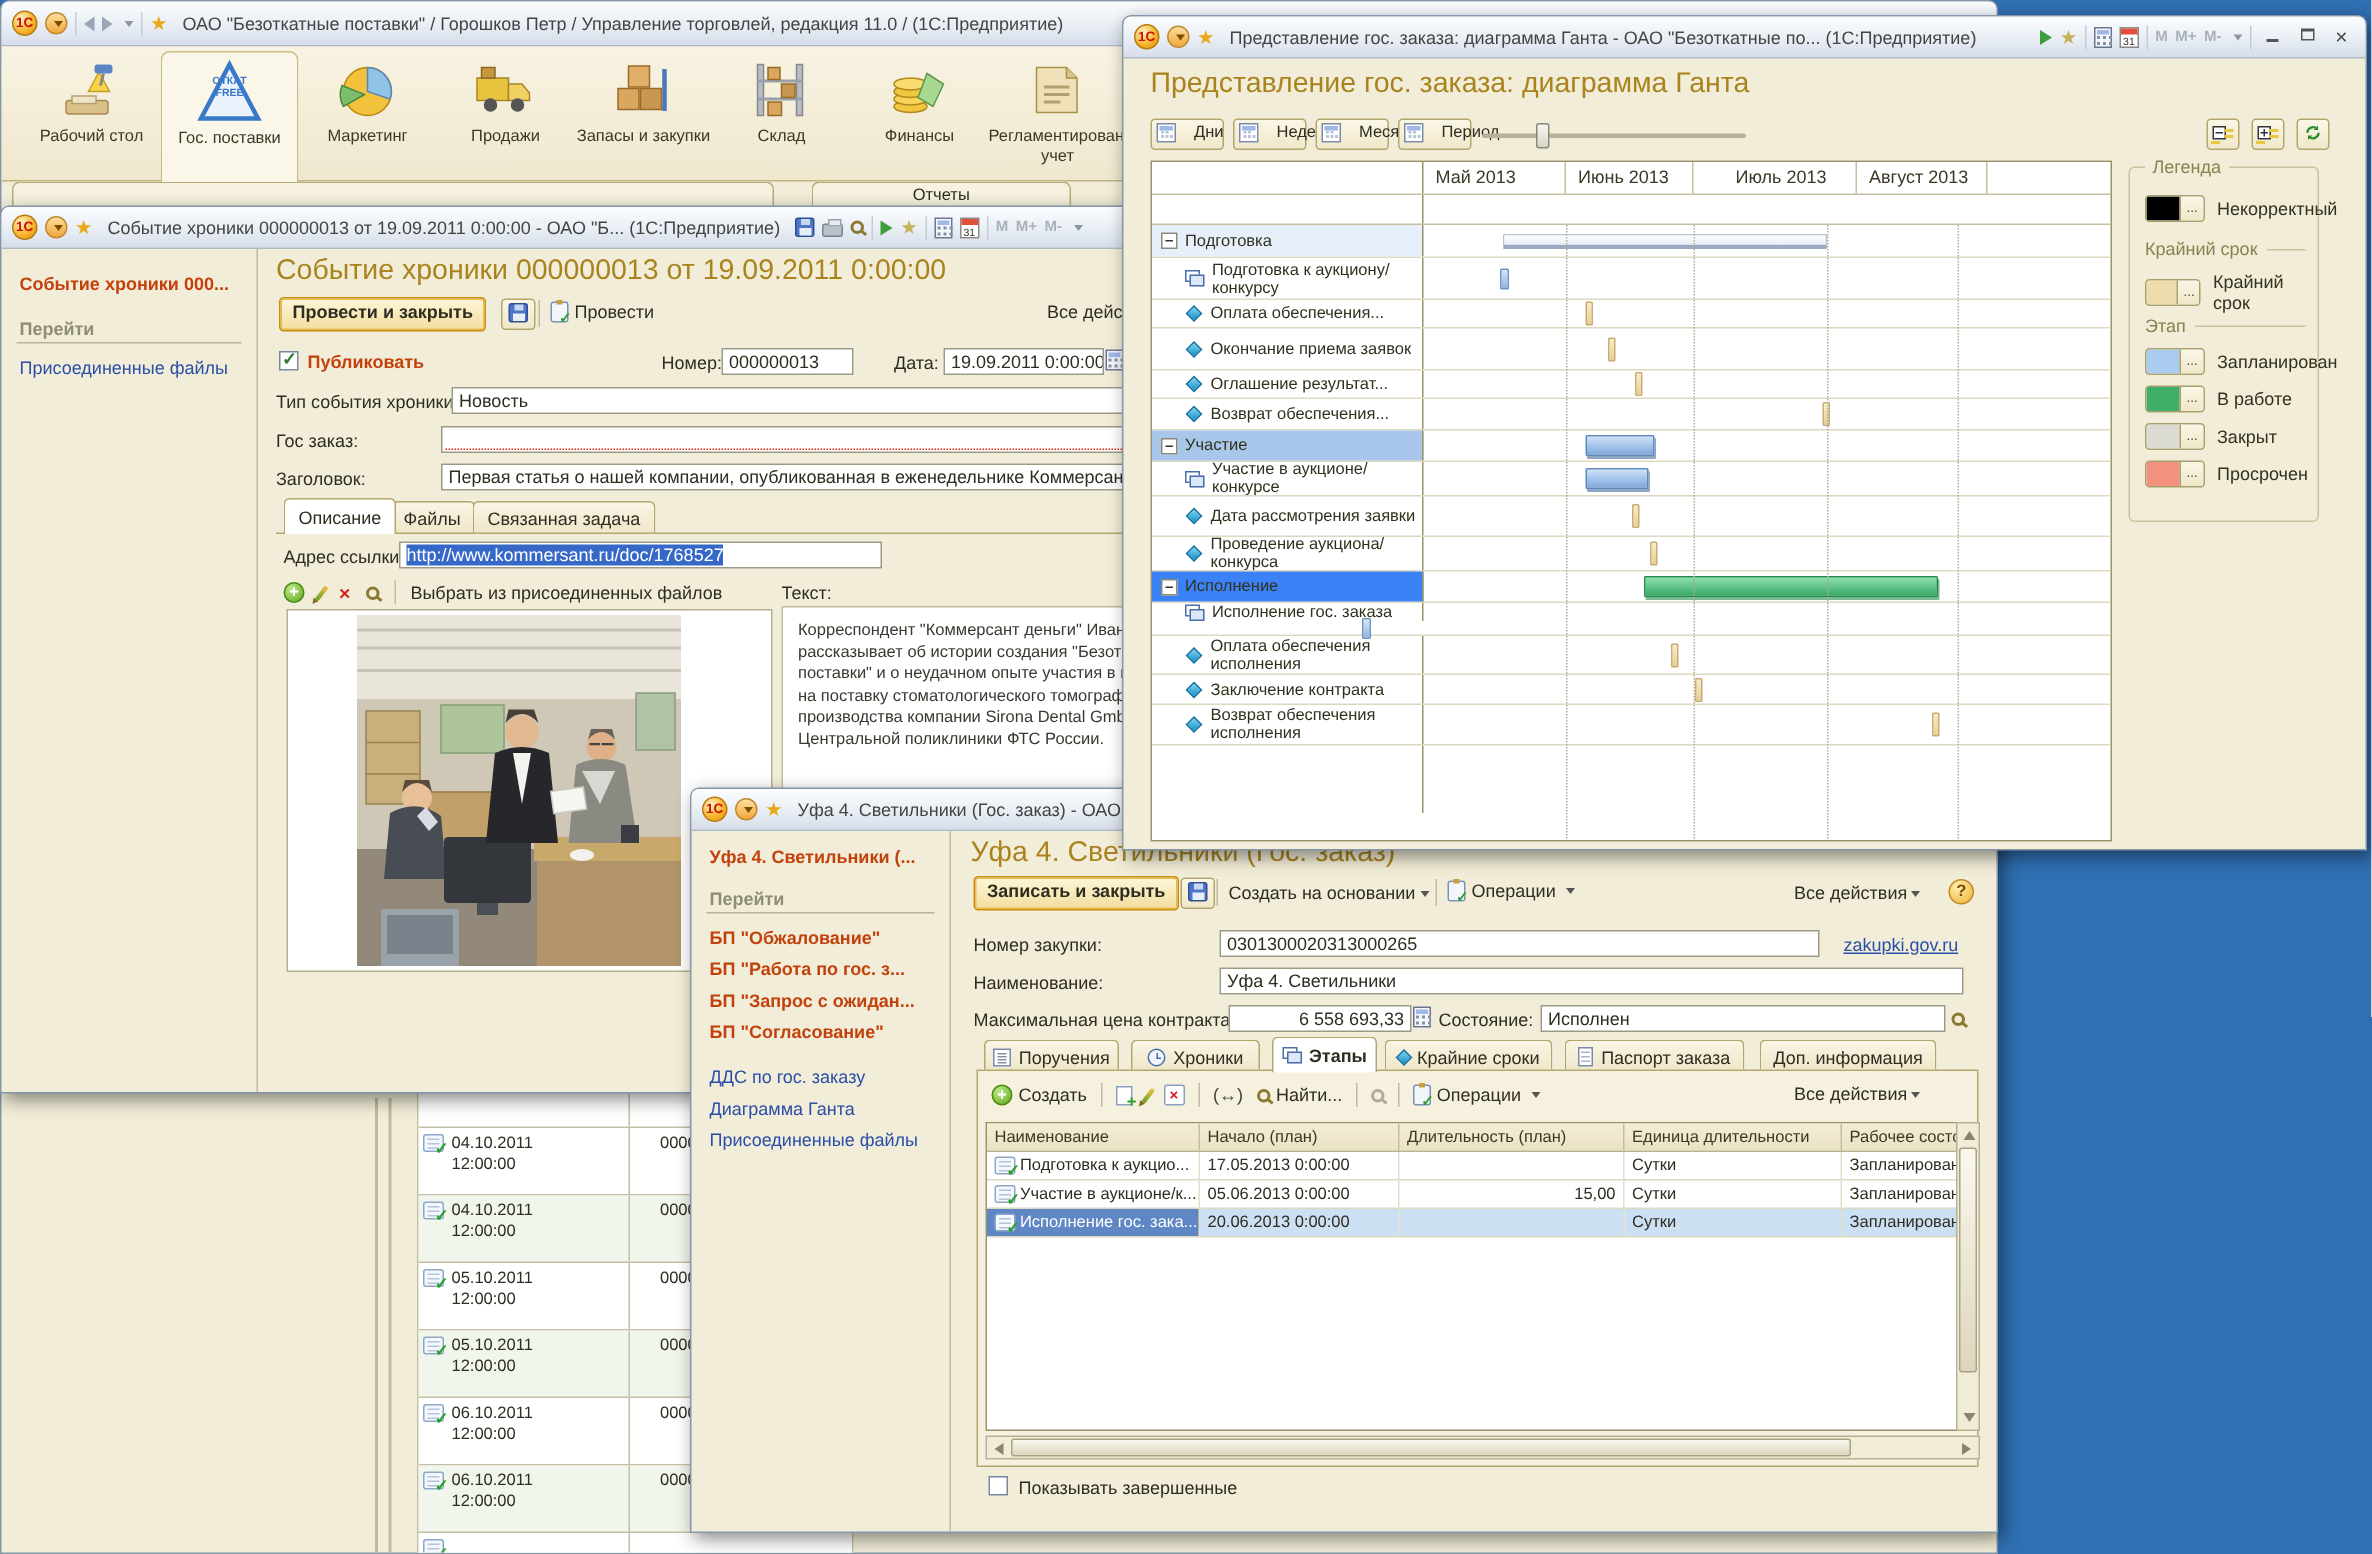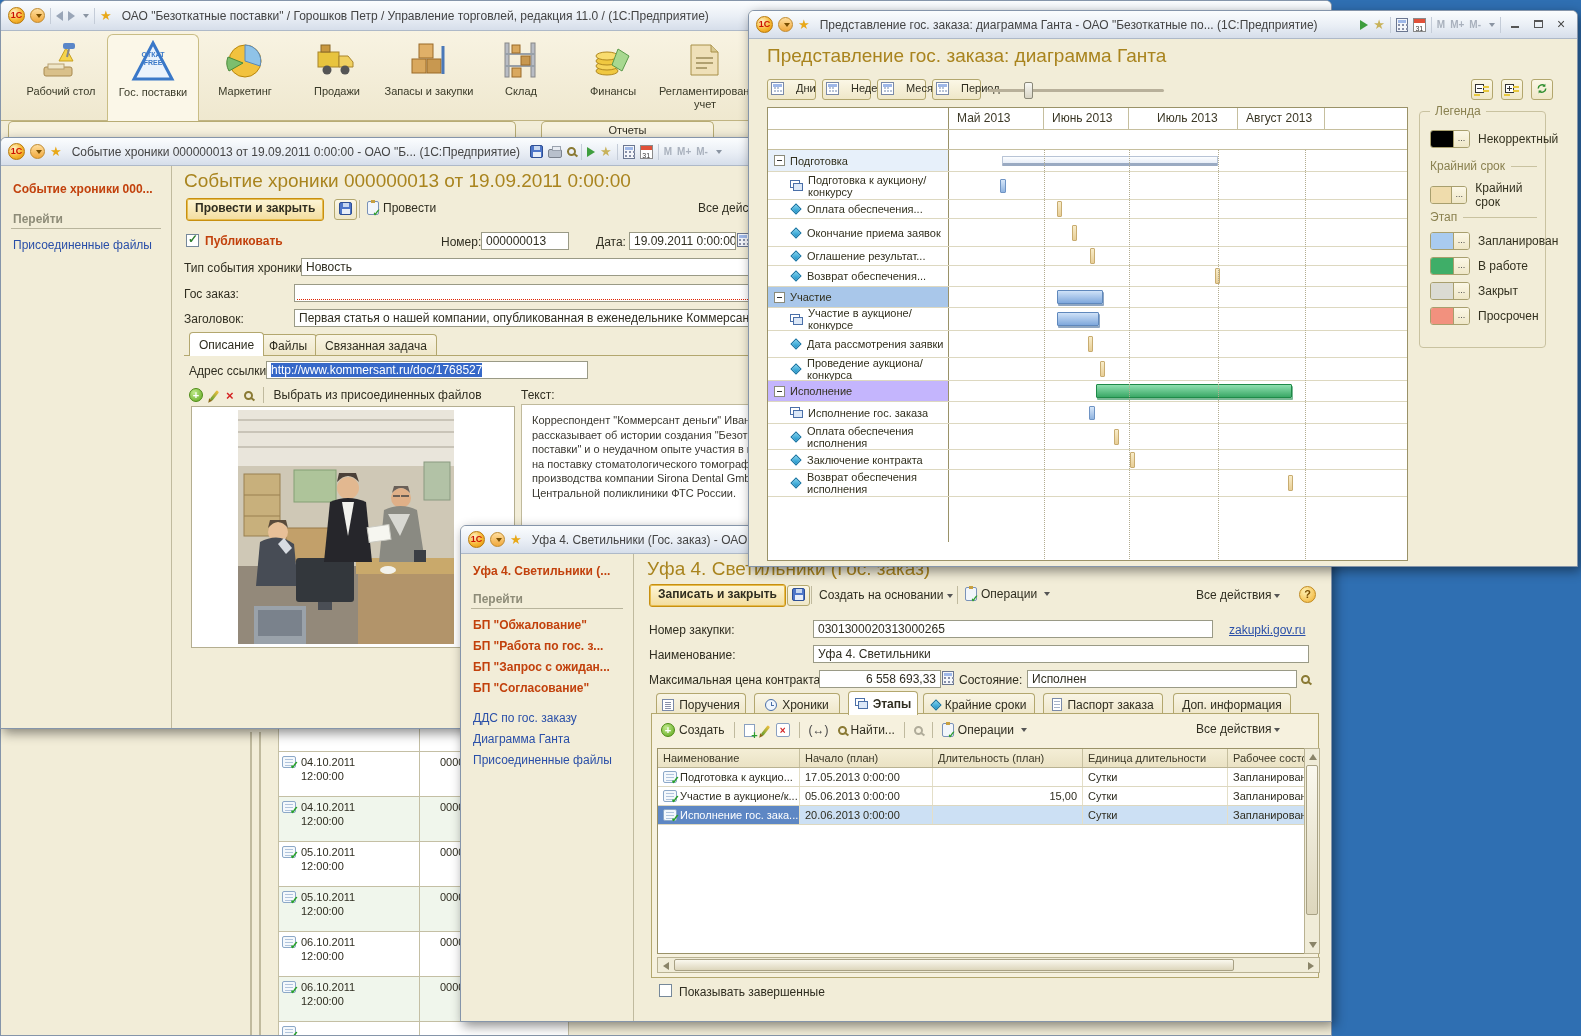--- a/index.html
+++ b/index.html
@@ -791,29 +791,29 @@
           <div class="grow" style="height: 23px;">
             <div class="gtree ind">
               <span class="dmd" style="margin: 0px 2px;"></span>
               <span class="tlbl">Проведение аукциона/конкурса</span>
             </div>
             <div class="gcell">
               <span class="bar dead" style="left: 151px; width: 5px;"></span>
             </div>
           </div>
           <div class="grow" style="height: 21px;">
-            <div class="gtree" style="background: #c4b5fd;">
+            <div class="gtree" style="background: #3b82f6;">
               <span class="toggle"></span>
               <span class="tlbl">Исполнение</span>
             </div>
             <div class="gcell">
               <span class="bar work" style="left: 147px; width: 196px;"></span>
             </div>
           </div>
-          <div class="grow" style="height: 22px;">
+          <div class="grow" style="height: 22px; flex-direction: column;">
             <div class="gtree ind">
               <span class="etapico"></span>
               <span class="tlbl">Исполнение гос. заказа</span>
             </div>
             <div class="gcell">
               <span class="bar plan" style="left: 140px; width: 6px;"></span>
             </div>
           </div>
           <div class="grow" style="height: 26px;">
             <div class="gtree ind">

